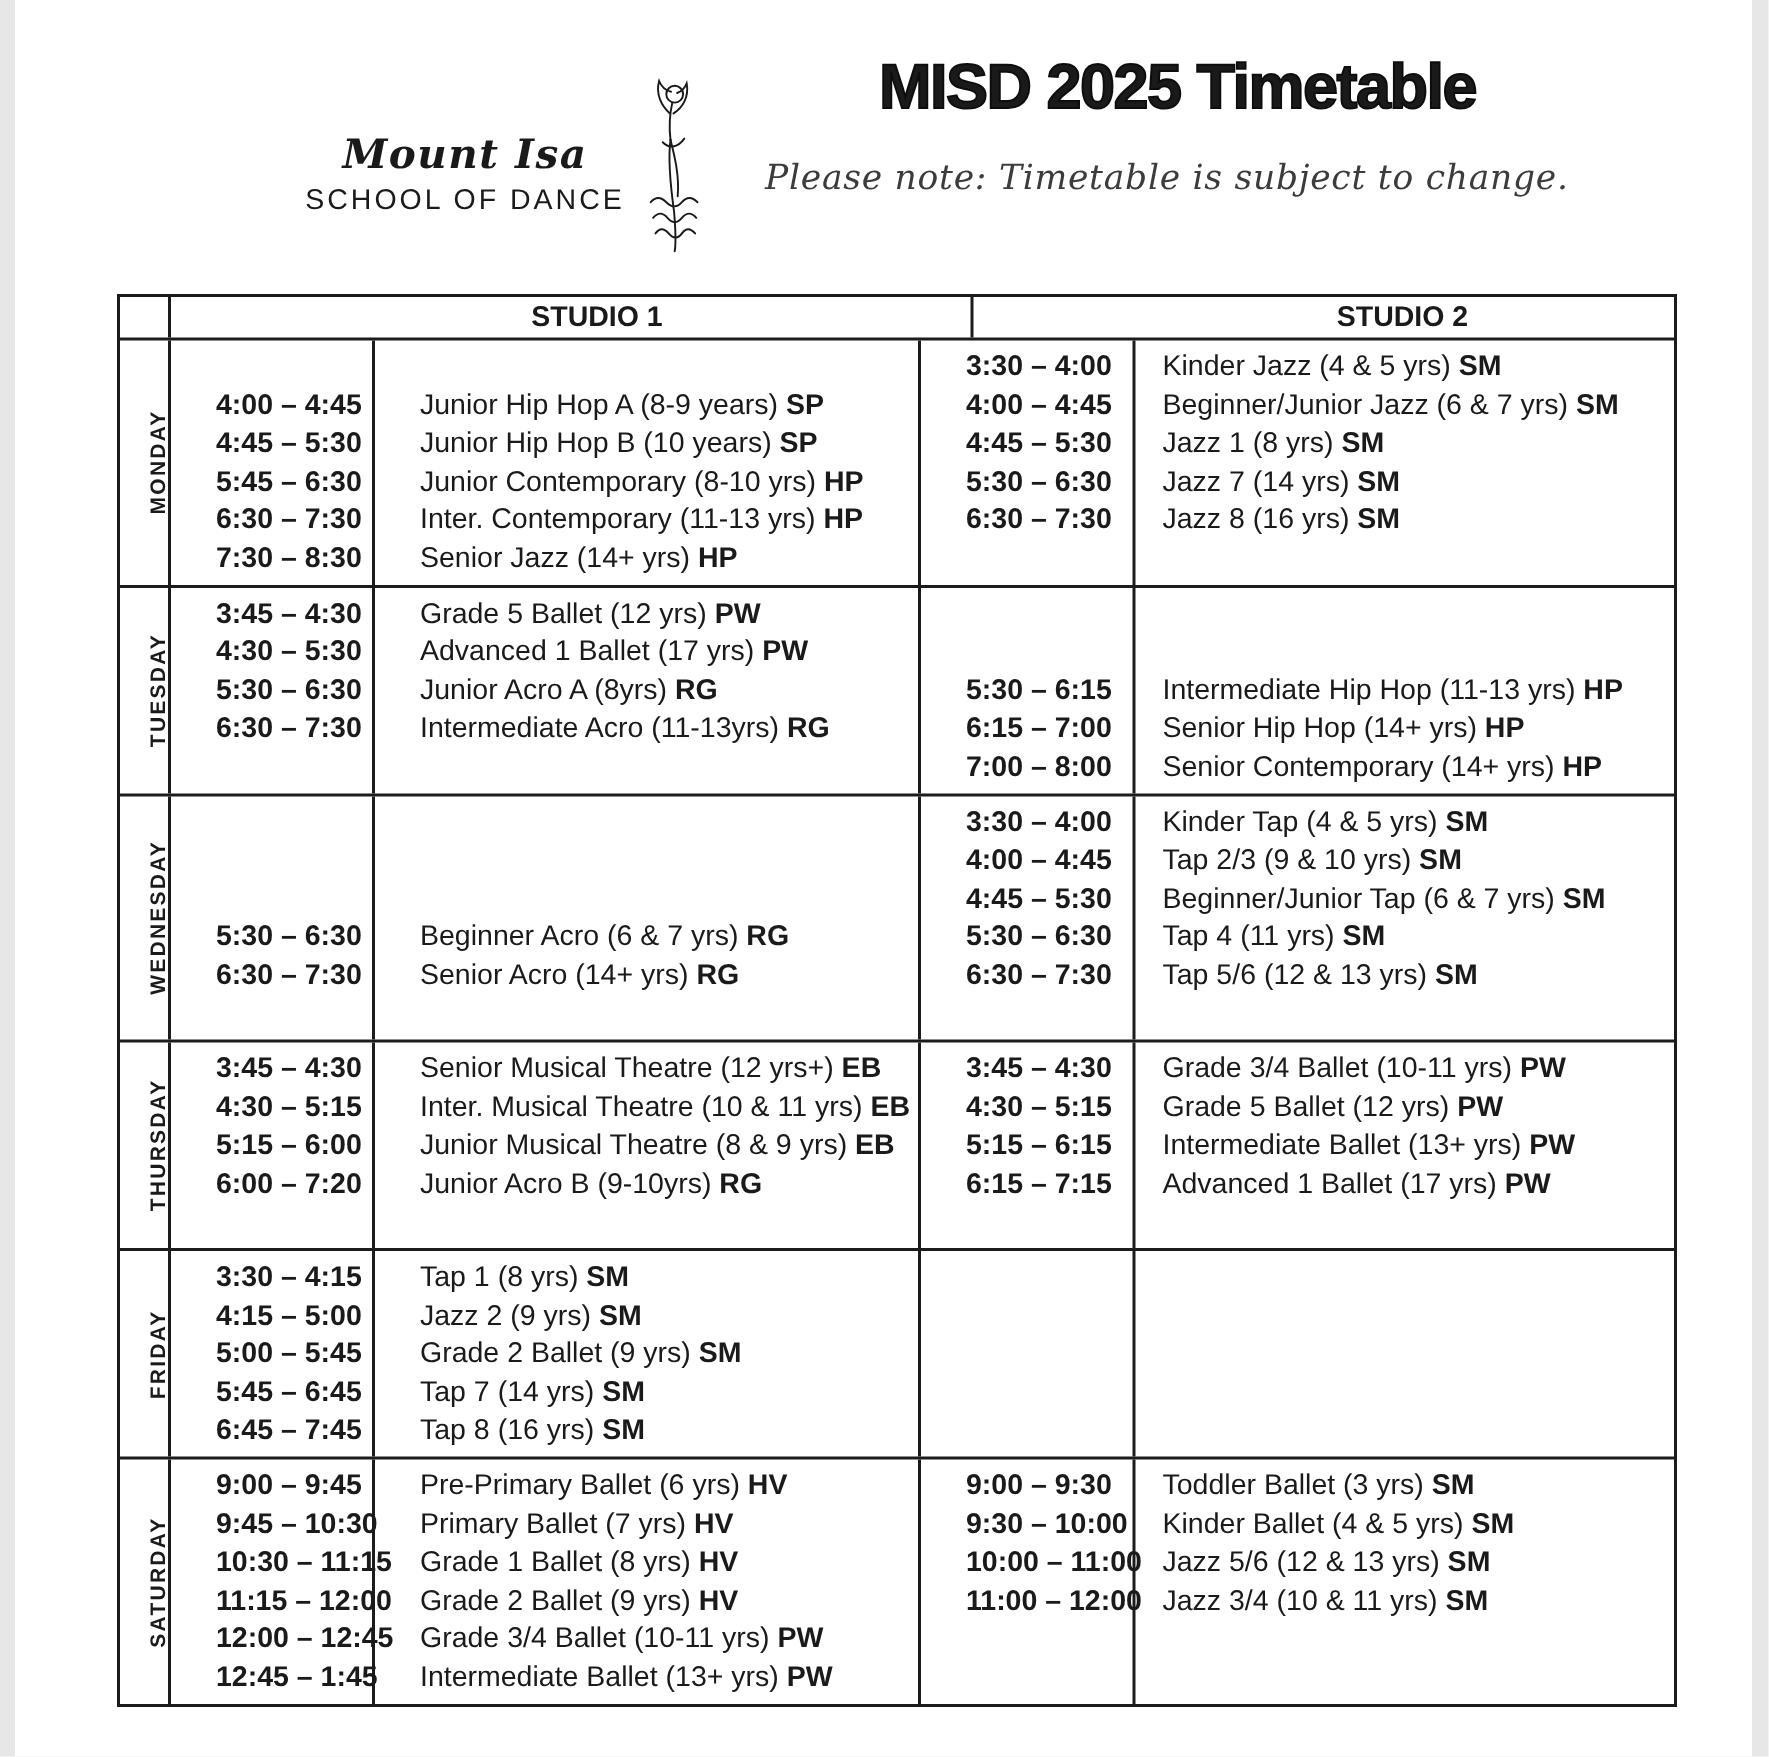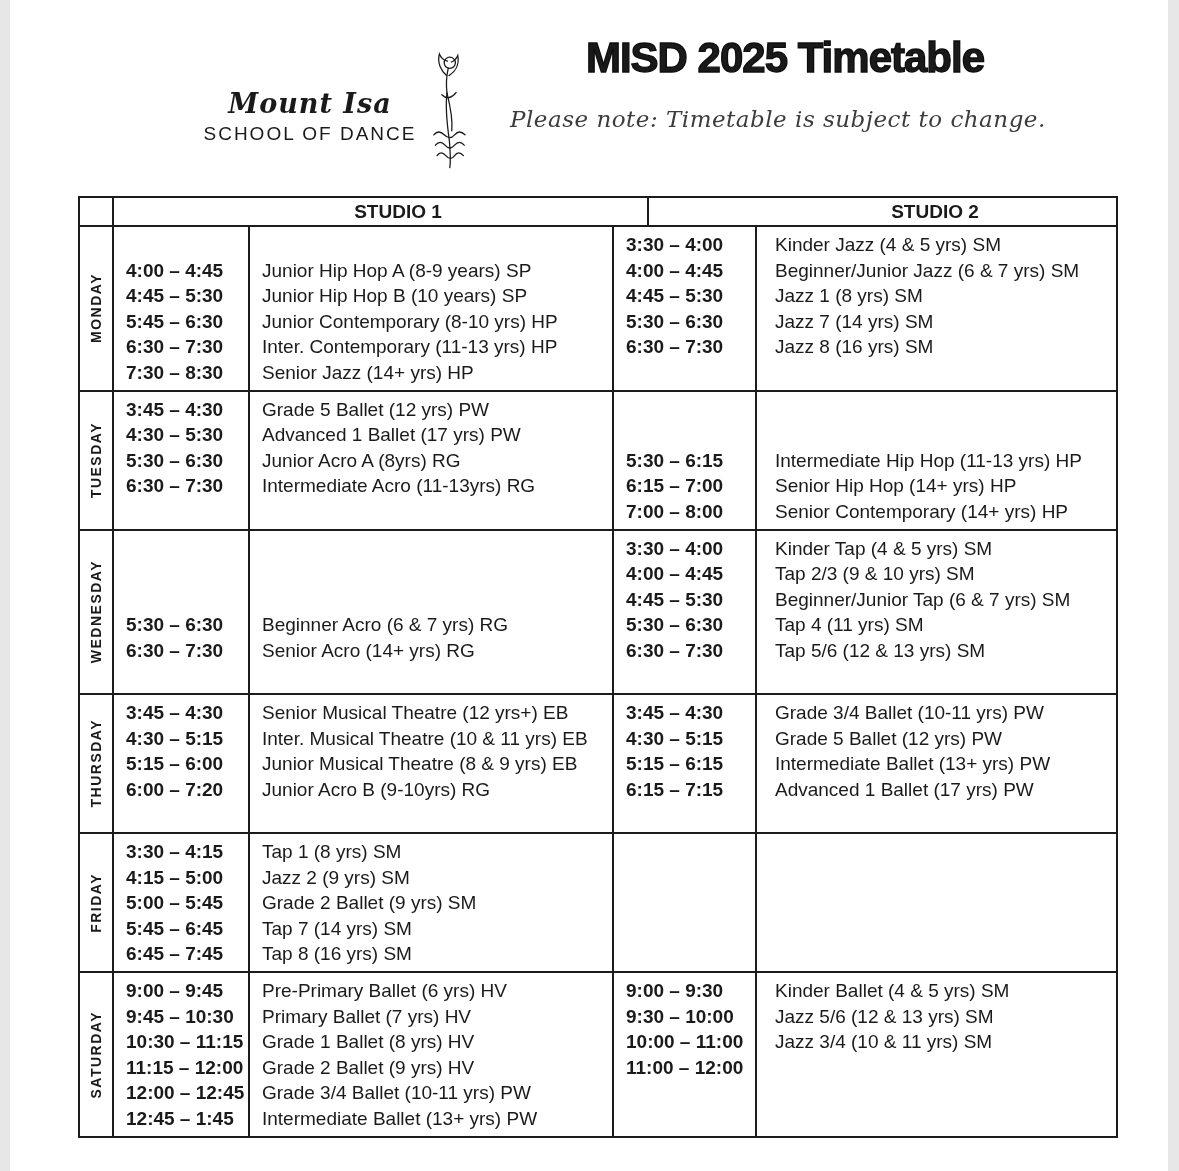--- a/index.html
+++ b/index.html
@@ -68,38 +68,38 @@
   .thead .hcell:not(:last-child){border-right:2px solid var(--border);}
 
   .day-row{
     display:grid;grid-template-columns:34px 136px 364px 143px 359px;
   }
   .day-row:not(:last-child){border-bottom:2px solid var(--border);}
   .day-row .cell{
     box-sizing:border-box;
     padding-top:5px;padding-bottom:4px;
   }
-  .day-row .cell:not(:last-child){border-right:2px solid var(--border);}
+  .day-row .cell:not(:last-child){border-right:2px solid var(--border);margin-left:18px;}
   .day-cell{
     display:flex;align-items:center;justify-content:center;
     padding:0 !important;
   }
   .day-cell span{
     writing-mode:vertical-rl;transform:rotate(180deg);
     font-weight:bold;font-size:14px;letter-spacing:1.5px;
     white-space:nowrap;
   }
   .line{
     height:25.6px;line-height:25.6px;font-size:19px;white-space:nowrap;
     overflow:visible;
   }
   .time-cell .line{font-weight:bold;padding-left:12px;}
   .class-cell .line{padding-left:12px;}
   .class-cell.s2 .line{padding-left:18px;}
-  .teacher{font-weight:normal;}
+  .teacher{font-weight:bold;}
 </style>
 </head>
 <body>
 
 <div class="page">
 
   <div class="logo">
     <div class="logo-script">Mount Isa</div>
     <div class="logo-main">SCHOOL OF DANCE</div>
   </div>
@@ -322,20 +322,21 @@
           </div>
           <div class="cell time-cell">
             <div class="line">9:00 – 9:30</div>
             <div class="line">9:30 – 10:00</div>
             <div class="line">10:00 – 11:00</div>
             <div class="line">11:00 – 12:00</div>
             <div class="line">&nbsp;</div>
             <div class="line">&nbsp;</div>
           </div>
           <div class="cell class-cell s2">
+            <div class="line">Toddler Ballet (3 yrs) <span class="teacher">SM</span></div>
             <div class="line">Kinder Ballet (4 &amp; 5 yrs) <span class="teacher">SM</span></div>
             <div class="line">Jazz 5/6 (12 &amp; 13 yrs) <span class="teacher">SM</span></div>
             <div class="line">Jazz 3/4 (10 &amp; 11 yrs) <span class="teacher">SM</span></div>
             <div class="line">&nbsp;</div>
             <div class="line">&nbsp;</div>
           </div>
         </div>
       </div>
   </div>
 

